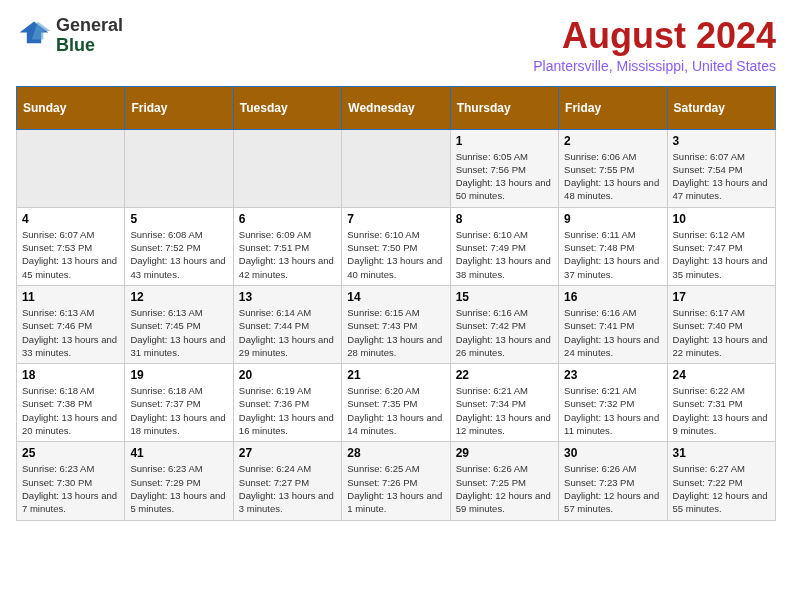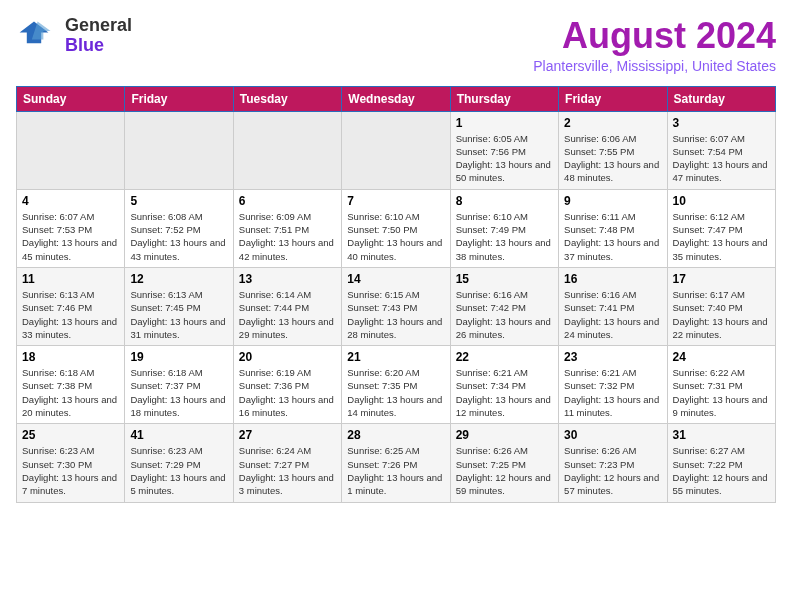--- a/index.html
+++ b/index.html
@@ -12,57 +12,57 @@
     }
     .header {
       display: flex;
       justify-content: space-between;
       align-items: flex-start;
       margin-bottom: 12px;
     }
     .logo {
       display: flex;
       align-items: center;
-      gap: 13px;
+      gap: 4px;
     }
     .logo-text {
       font-size: 18px;
       font-weight: bold;
       line-height: 1.1;
     }
     .logo-text .general { color: #333; }
-    .logo-text .blue { color: #6d28d9; }
+    .logo-text .blue { color: #14532d; }
     .logo-icon {
       width: 36px;
       height: 36px;
     }
     .title-block {
       text-align: right;
     }
     .month-year {
       font-size: 36px;
       font-weight: bold;
-      color: #a21caf;
+      color: #b91c1c;
       line-height: 1.1;
     }
     .location {
       font-size: 14px;
       color: #8b5cf6;
       margin-top: 2px;
     }
     .calendar {
       width: 100%;
       border-collapse: collapse;
       font-size: 10.5px;
     }
     .calendar th {
-      background-color: #be185d;
+      background-color: #a16207;
       color: #fff;
       text-align: left;
-      padding: 5px 6px;
+      padding: 14px 6px;
       font-size: 12px;
       border: 1px solid #2a6bbc;
     }
     .calendar td {
       border: 1px solid #ccc;
       vertical-align: top;
       padding: 4px 5px;
       width: calc(100% / 7);
       min-height: 80px;
       background: #fff;

